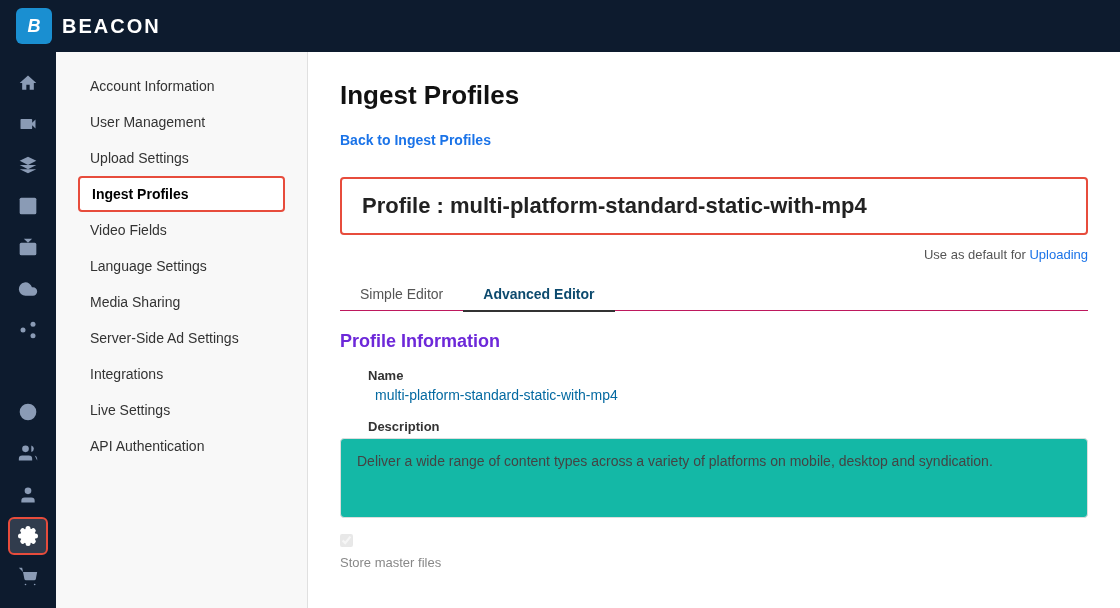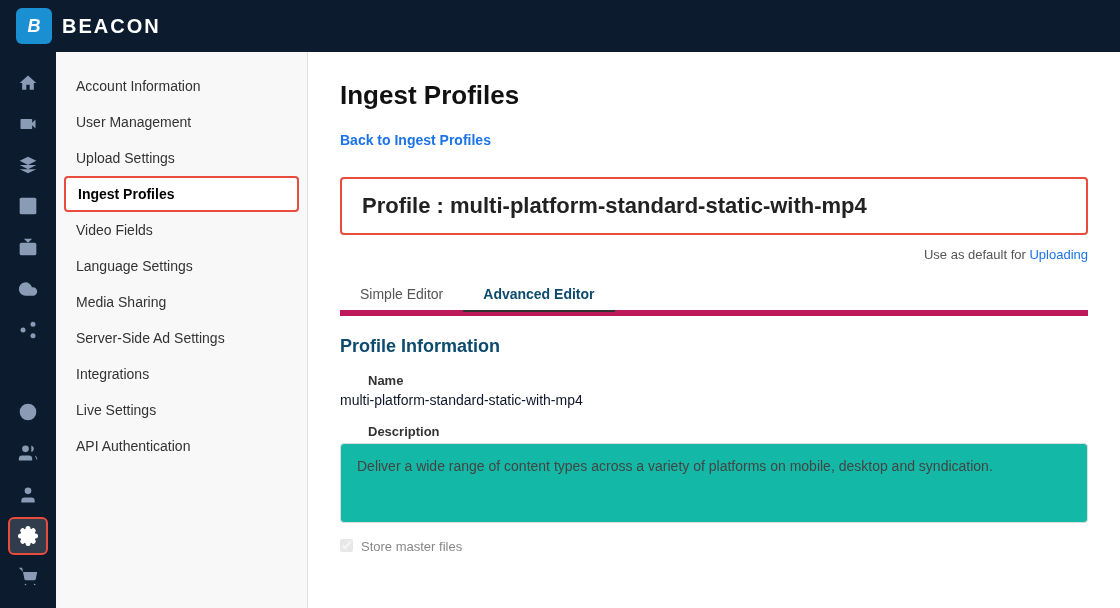--- a/index.html
+++ b/index.html
@@ -74,21 +74,21 @@
       border: 2px solid #e74c3c;
     }
 
     
     .text-sidebar {
       width: 252px;
       background: #f8f8f8;
       border-right: 1px solid #e0e0e0;
       overflow-y: auto;
       flex-shrink: 0;
-      padding: 16px 0;
+      padding: 16px 14px;
     }
     .text-sidebar-item {
       padding: 10px 20px;
       font-size: 14px;
       color: #333;
       cursor: pointer;
       display: block;
     }
     .text-sidebar-item.active {
       font-weight: 700;
@@ -143,76 +143,78 @@
     }
     .use-as-default a {
       color: #1a73e8;
       text-decoration: none;
       cursor: pointer;
     }
 
     
     .tabs {
       display: flex;
-      border-bottom: 6px solid #be185d;
+      border-bottom: 1px solid #be185d;
       margin-bottom: 20px;
     }
     .tab {
       padding: 8px 20px;
       font-size: 14px;
       color: #555;
       cursor: pointer;
       border-bottom: 2px solid transparent;
       margin-bottom: -2px;
     }
     .tab.active {
       color: #0c4a6e;
       font-weight: 600;
       border-bottom: 2px solid #333;
     }
 
     
     .section-title {
       font-size: 18px;
       font-weight: 700;
-      color: #0c4a6e;
+      color: #6d28d9;
       margin-bottom: 16px;
     }
 
     .field-label {
       font-size: 13px;
       font-weight: 700;
       color: #333;
       margin-bottom: 4px;
       margin-left: 28px;
     }
 
     .field-value {
       font-size: 14px;
-      color: #0f172a;
+      color: #0369a1;
       margin-bottom: 16px;
+      margin-left: 35px;
     }
 
     .description-box {
       border: 1px solid #ddd;
       border-radius: 4px;
       padding: 14px 16px;
       font-size: 14px;
       color: #444;
       min-height: 80px;
       margin-bottom: 16px;
       background: #14b8a6;
     }
 
     .checkbox-row {
       display: flex;
       align-items: flex-start;
       gap: 8px;
       color: #888;
       font-size: 13px;
+      flex-direction: column;
     }
     .checkbox-row input[type=checkbox] {
       accent-color: #888;
     }
 
     
     .icon-sidebar svg {
       width: 20px;
       height: 20px;
       fill: currentColor;

